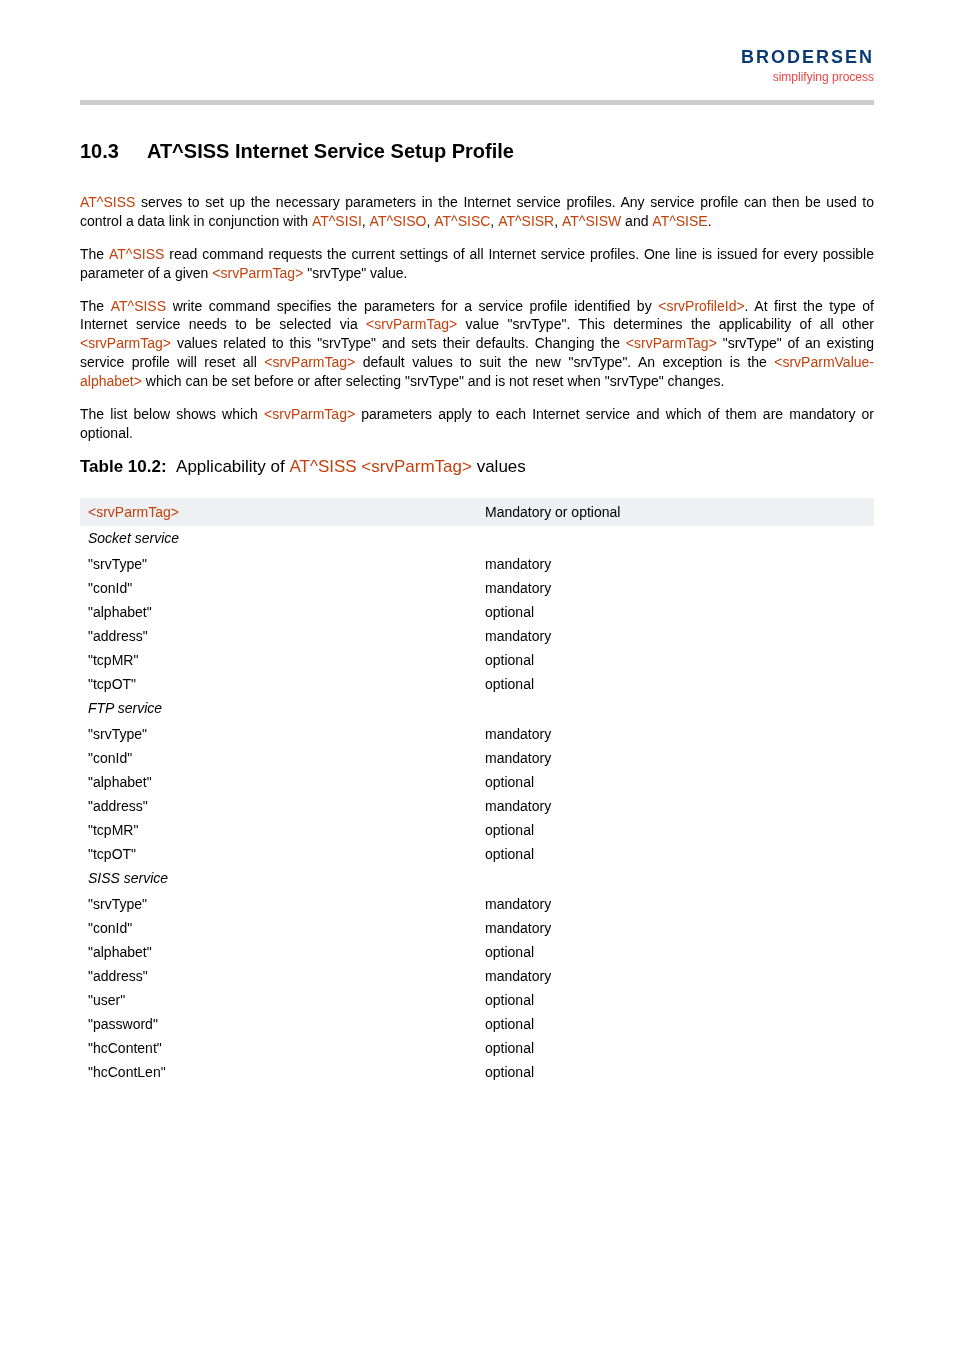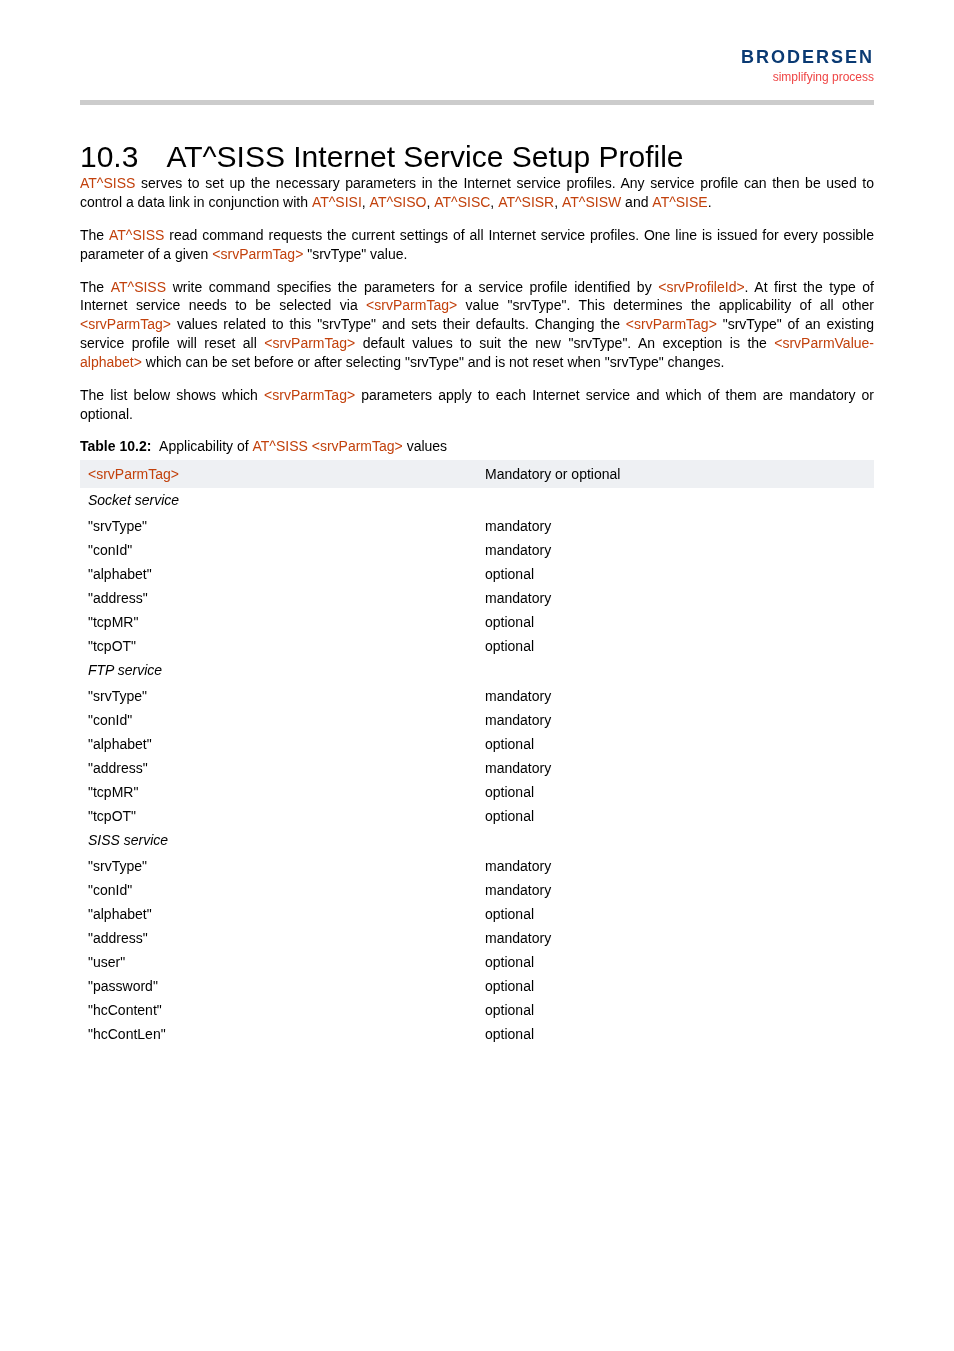--- a/index.html
+++ b/index.html
@@ -34,34 +34,35 @@
     color: #ef4444;
     margin-top: 2px;
   }
   .header-rule {
     border: none;
     border-top: 5px solid #ccc;
     margin-top: 60px;
     margin-bottom: 35px;
   }
   h1.section-title {
-    font-size: 30px;
-    font-weight: normal;
+    font-size: 20px;
+    font-weight: bold;
+    margin-bottom: 30px;
   }
   .section-num { display:inline-block; margin-right: 28px; }
   p.body {
     text-align: justify;
     line-height: 1.35;
     margin-bottom: 14px;
   }
   .cmd { font-family: Liberation Sans, sans-serif; color: #c2410c; }
   .table-caption {
-    font-size: 14px;
+    font-size: 17px;
     margin-top: 10px;
-    margin-bottom: 6px;
+    margin-bottom: 21px;
   }
   .table-caption b { font-weight: bold; }
   table.params {
     width: 100%;
     border-collapse: collapse;
     font-size: 14px;
   }
   table.params th {
     text-align: left;
     font-weight: normal;

